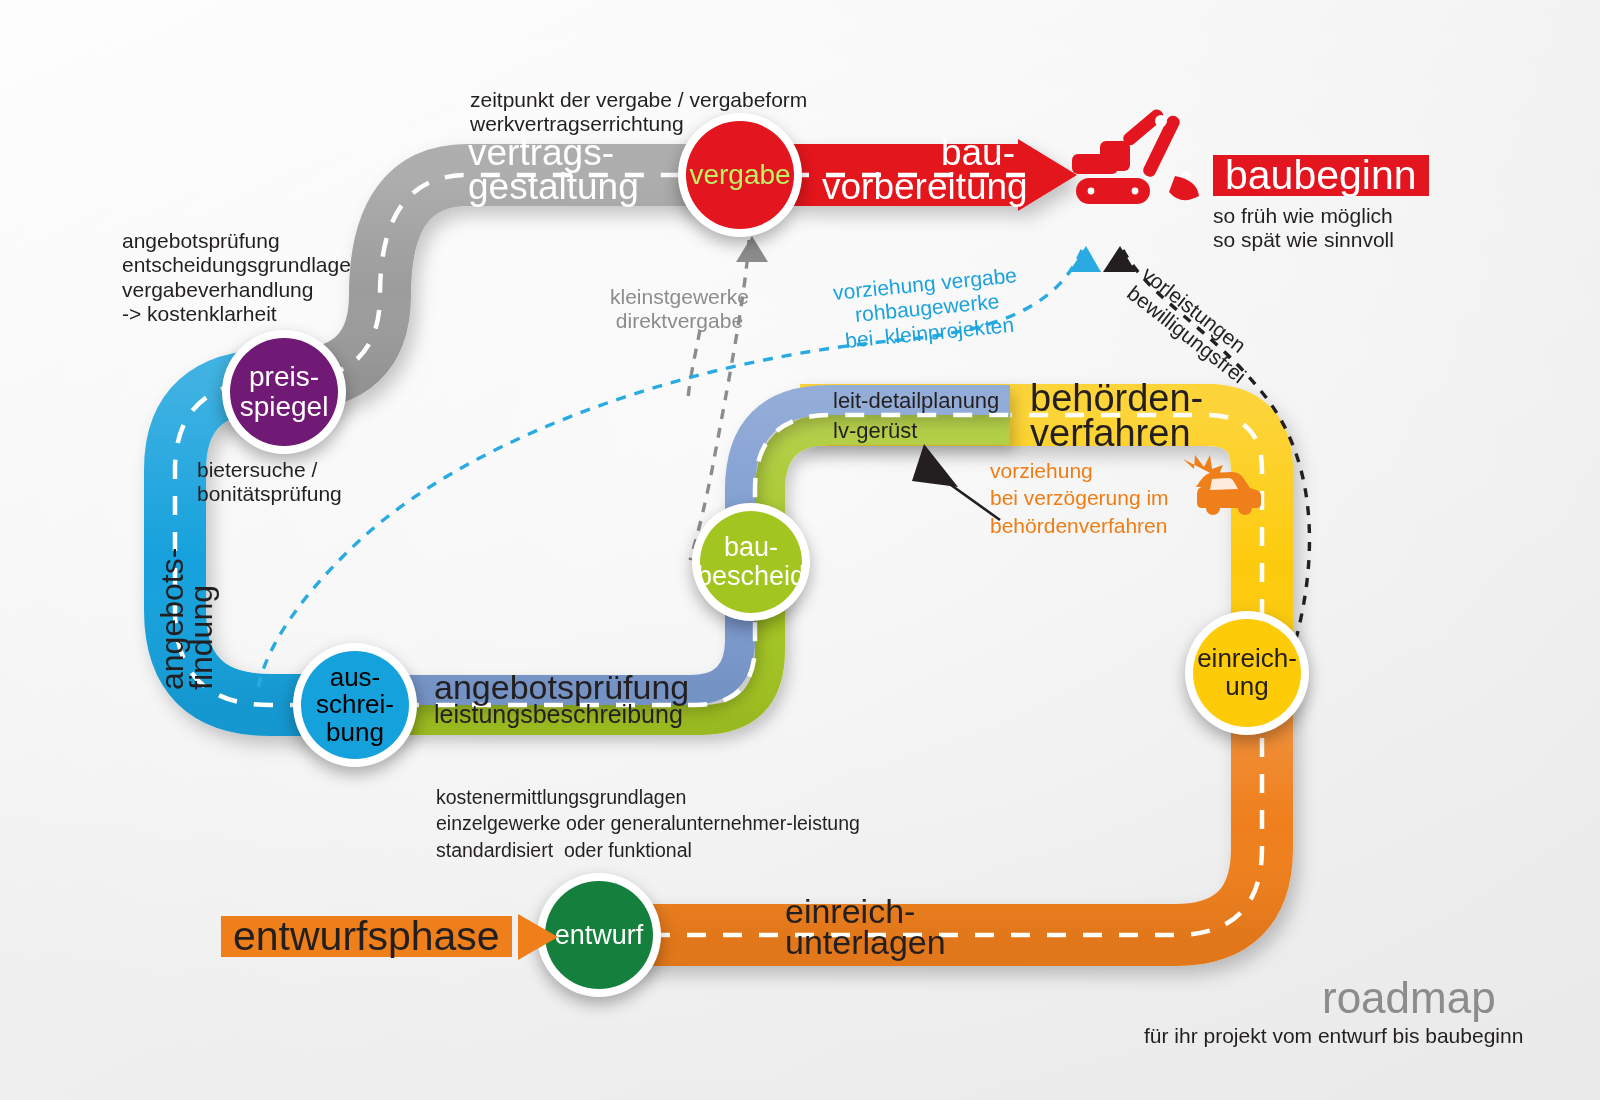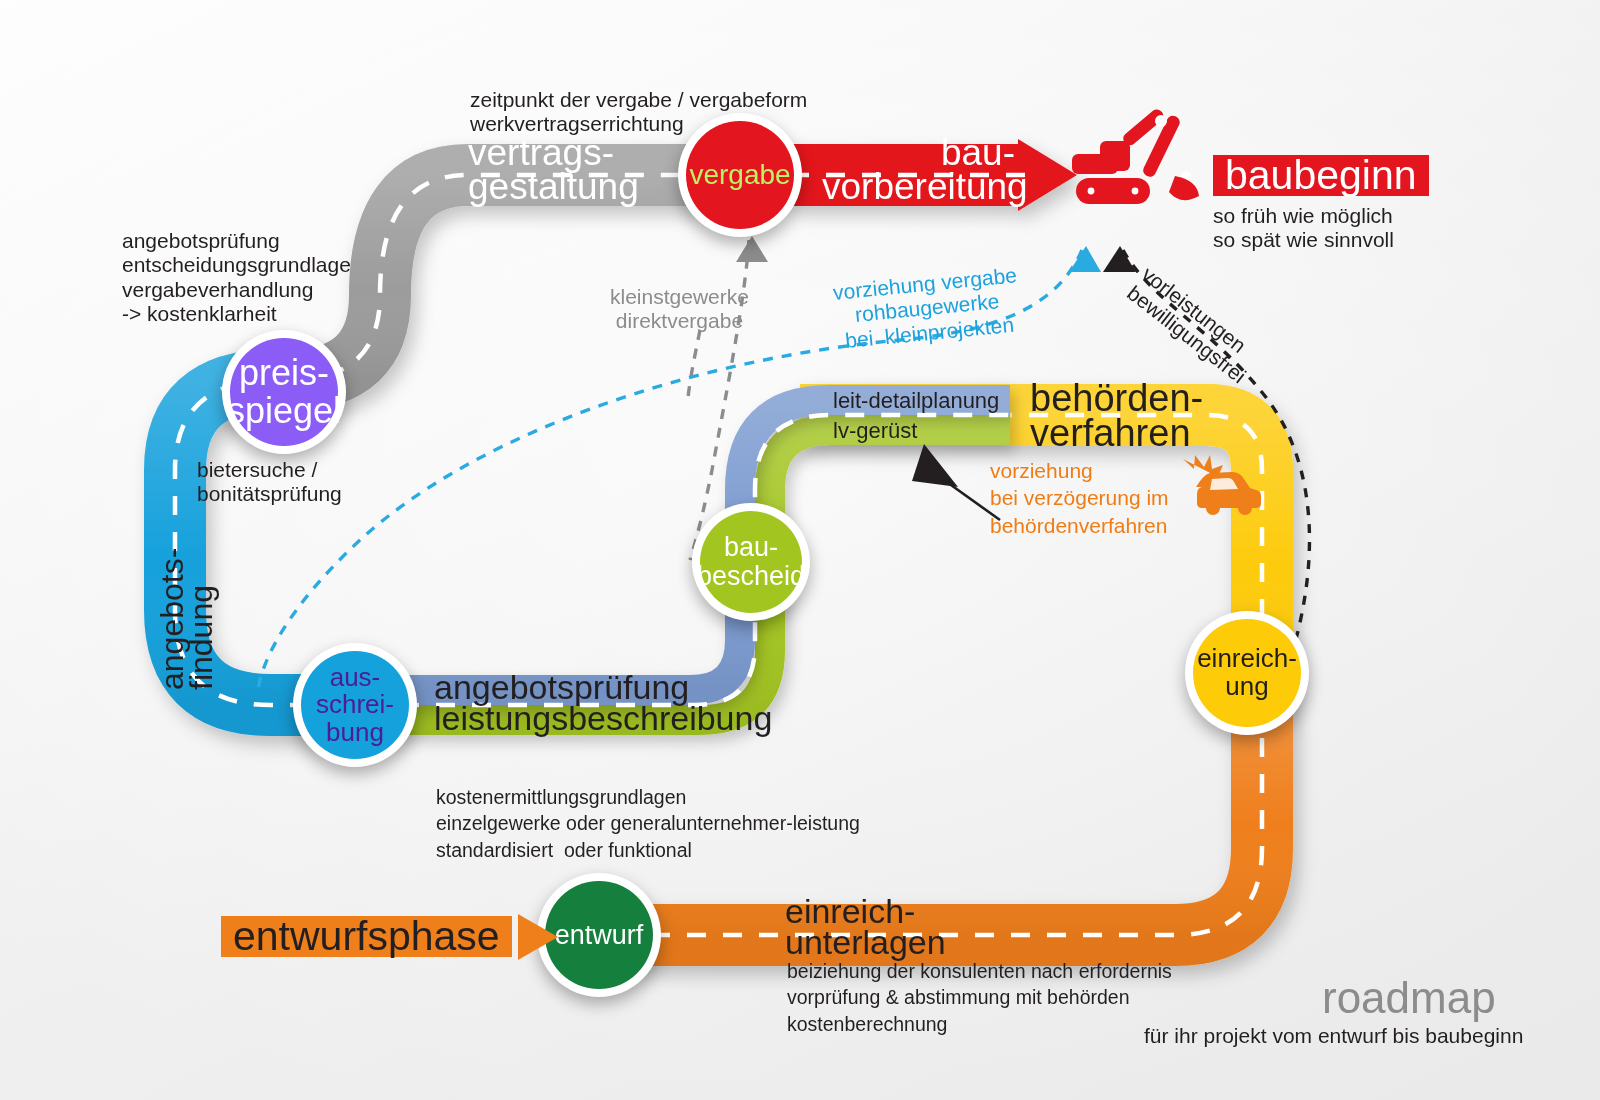--- a/index.html
+++ b/index.html
@@ -153,38 +153,38 @@
     </g>
 
     <g fill="#ef7f1a">
       <path d="M 1183 459 l 11 10 l 1 -14 l 9 12 l 6 -12 l 2 14 l 11 -4 l -5 12 Z"></path>
       <path d="M 1196 487 q 8 -13 14 -14 l 22 -1 q 8 0 12 7 l 6 9 l 6 2 q 5 1 5 6 v 8 q 0 4 -5 4 h -4 a 7 7 0 0 1 -14 0 h -18 a 7 7 0 0 1 -14 0 h -4 q -5 0 -5 -5 v -9 q 0 -6 5 -7 Z"></path>
       <path d="M 1212 479 l 16 -1 q 4 0 6 4 l 4 7 l -28 1 Z" fill="#ffffff" opacity=".85"></path>
     </g>
   </svg>
 
   <div class="node" style="left:222px;top:330px;width:124px;height:124px;">
-    <div class="disc" style="background:#8b5cf6;color:#fff;font-size:36px;">
+    <div class="disc" style="background:#701a75;color:#fff;font-size:28px;">
       <div>
         <span>preis-</span>
         <span>spiegel</span>
       </div>
     </div>
   </div>
 
   <div class="node" style="left:678px;top:113px;width:124px;height:124px;">
     <div class="disc" style="background:#e3151f;color:#bef264;font-size:28px;">
       <div>
         <span>vergabe</span>
       </div>
     </div>
   </div>
 
   <div class="node" style="left:293px;top:643px;width:124px;height:124px;">
-    <div class="disc" style="background:#15a1dc;color:#4c1d95;font-size:26px;">
+    <div class="disc" style="background:#15a1dc;color:#000000;font-size:26px;">
       <div>
         <span>aus-</span>
         <span>schrei-</span>
         <span>bung</span>
       </div>
     </div>
   </div>
 
   <div class="node" style="left:692px;top:503px;width:118px;height:118px;">
     <div class="disc" style="background:#a3c520;color:#fff;font-size:27px;">
@@ -218,21 +218,21 @@
   <div class="lbl road-white" style="left:822px;top:136px;text-align:right;width:193px;">bau-
 vorbereitung</div>
 
   <div class="vert" style="left:158px;top:690px;transform:rotate(-90deg);">
     <div class="lbl road-dark" style="position:relative;left:0;top:0;font-size:32px;">angebots-
 findung</div>
   </div>
 
   <div class="lbl road-dark" style="left:434px;top:672px;font-size:34px;">angebotsprüfung</div>
 
-  <div class="lbl road-dark" style="left:434px;top:703px;font-size:34px;">leistungsbeschreibung</div>
+  <div class="lbl road-dark" style="left:434px;top:703px;font-size:25px;">leistungsbeschreibung</div>
 
   <div class="lbl road-dark-sm" style="left:833px;top:390px;">leit-detailplanung</div>
 
   <div class="lbl road-dark-sm" style="left:833px;top:420px;">lv-gerüst</div>
 
   <div class="lbl road-dark" style="left:1030px;top:381px;font-size:38px;">behörden-
 verfahren</div>
 
   <div class="lbl road-dark" style="left:785px;top:896px;font-size:34px;">einreich-
 unterlagen</div>
@@ -285,20 +285,17 @@
   </div>
 
   <div class="lbl orange-txt" style="left:990px;top:457px;line-height:1.3;">vorziehung
 bei verzögerung im
 behördenverfahren</div>
 
   <div class="lbl body-txt-sm" style="left:436px;top:744px;line-height:1.35;margin-top:40px;">kostenermittlungsgrundlagen
 einzelgewerke oder generalunternehmer-leistung
 standardisiert  oder funktional</div>
 
-  <div class="lbl body-txt-sm" style="left:787px;top:958px;line-height:1.35;">beiziehung der konsulenten nach erfordernis
-vorprüfung &amp; abstimmung mit behörden
-kostenberechnung</div>
 
   <div class="lbl" style="left:1322px;top:972px;font-size:44px;color:#8c8c8c;">roadmap</div>
   <div class="lbl" style="left:1144px;top:1024px;font-size:21px;color:#231f20;">für ihr projekt vom entwurf bis baubeginn</div>
 
 </div>
 
 </body></html>

